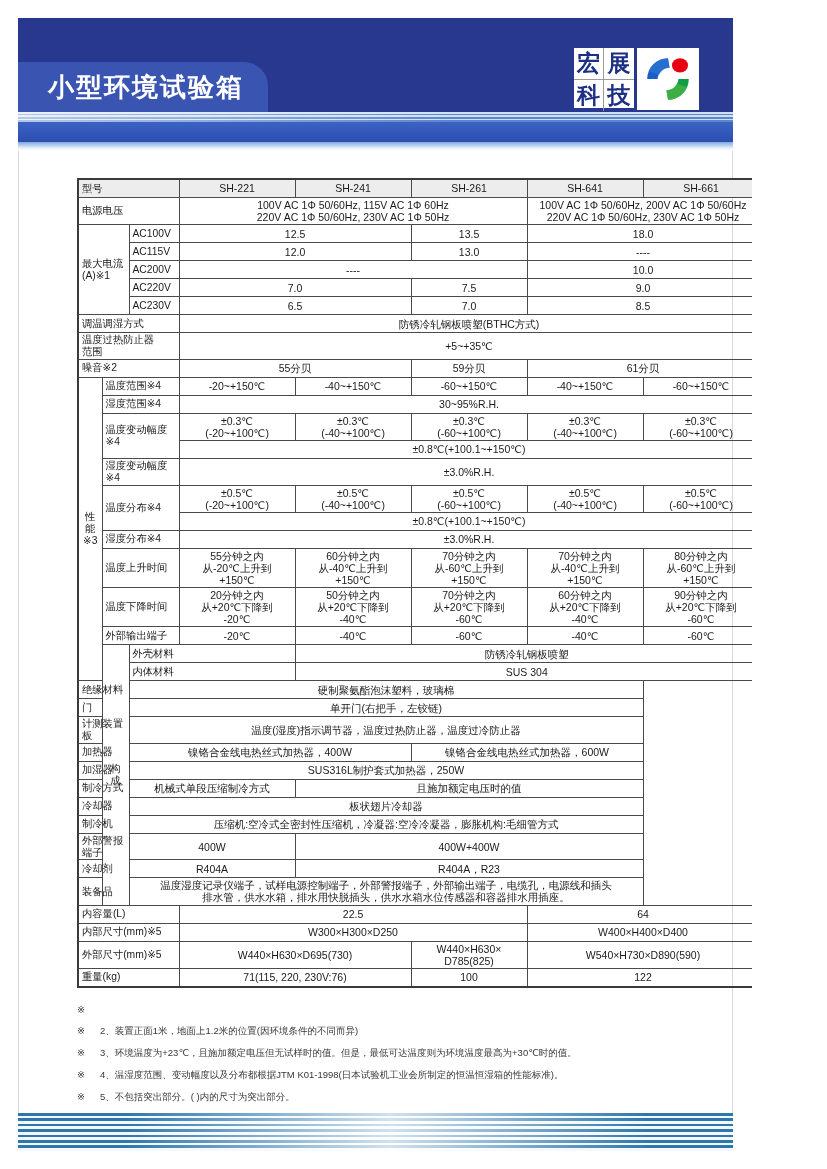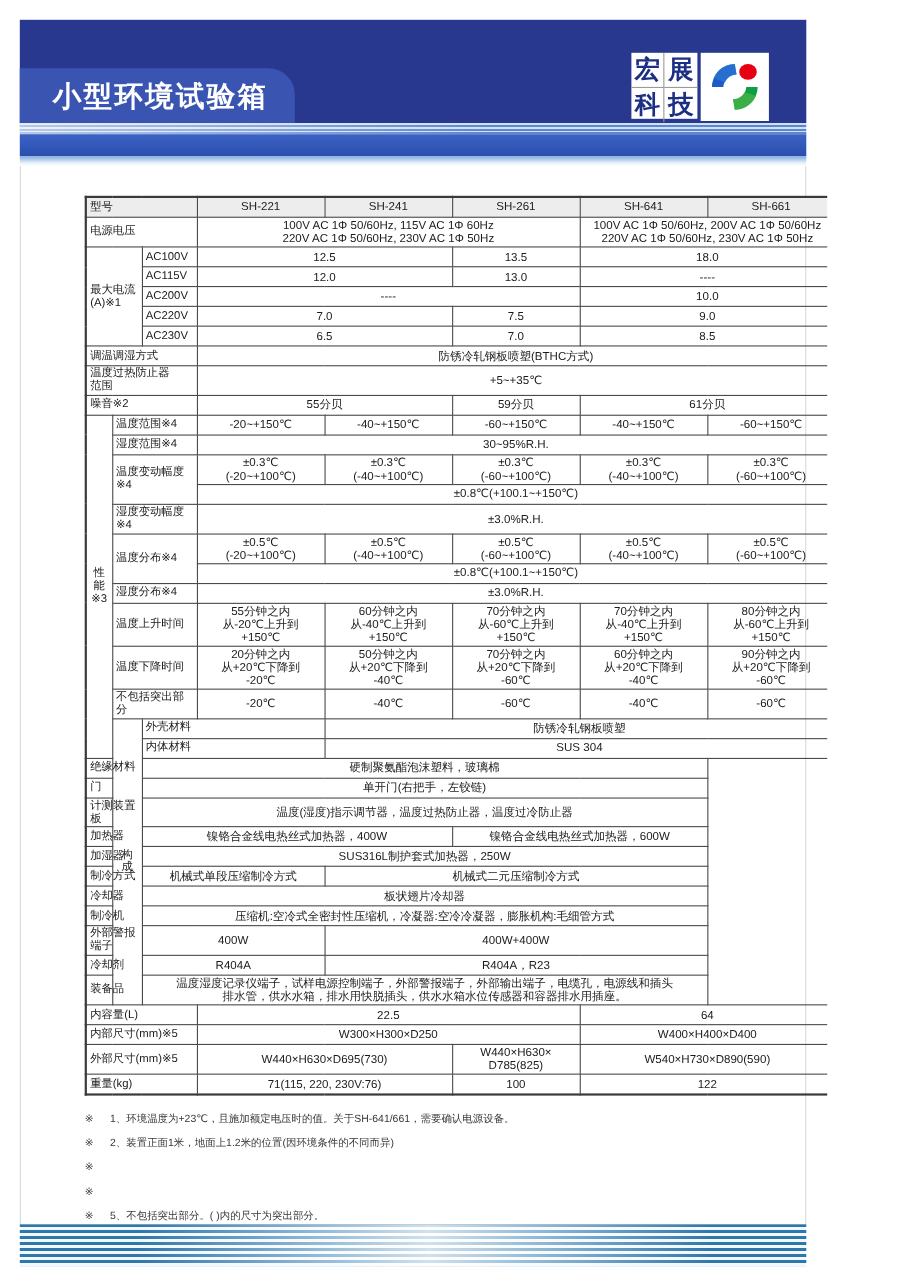--- a/index.html
+++ b/index.html
@@ -250,21 +250,21 @@
 从+20℃下降到
 -60℃</td>
             <td class="val">60分钟之内
 从+20℃下降到
 -40℃</td>
             <td class="val">90分钟之内
 从+20℃下降到
 -60℃</td>
           </tr>
           <tr>
-            <td colspan="2" class="lbl">不包括突出部分</td>
+            <td colspan="2" class="lbl">外部输出端子</td>
             <td class="val">-20℃</td>
             <td class="val">-40℃</td>
             <td class="val">-60℃</td>
             <td class="val">-40℃</td>
             <td class="val">-60℃</td>
           </tr>
           <tr>
             <td rowspan="13" class="lbl vert">构
 成</td>
             <td colspan="2" class="lbl">外壳材料</td>
@@ -291,21 +291,21 @@
             <td colspan="3" class="val">镍铬合金线电热丝式加热器，400W</td>
             <td colspan="2" class="val">镍铬合金线电热丝式加热器，600W</td>
           </tr>
           <tr>
             <td colspan="2" class="lbl">加湿器</td>
             <td colspan="5" class="val">SUS316L制护套式加热器，250W</td>
           </tr>
           <tr>
             <td colspan="2" class="lbl">制冷方式</td>
             <td colspan="2" class="val">机械式单段压缩制冷方式</td>
-            <td colspan="3" class="val">机械式二元压缩制冷方式</td>
+            <td colspan="3" class="val">且施加额定电压时的值</td>
           </tr>
           <tr>
             <td colspan="2" class="lbl">冷却器</td>
             <td colspan="5" class="val">板状翅片冷却器</td>
           </tr>
           <tr>
             <td colspan="2" class="lbl">制冷机</td>
             <td colspan="5" class="val">压缩机:空冷式全密封性压缩机，冷凝器:空冷冷凝器，膨胀机构:毛细管方式</td>
           </tr>
           <tr>
@@ -345,31 +345,32 @@
             <td colspan="2" class="val">71(115, 220, 230V:76)</td>
             <td class="val">100</td>
             <td colspan="2" class="val">122</td>
           </tr>
         </tbody>
     </table>
 
     <div class="footnotes">
         <div class="footnote">
           <span class="marker">※</span>
-          <span>1、环境温度为+23℃，且施加额定电压时的值。关于SH-641/661，需要确认电源设备。</span>
         </div>
         <div class="footnote">
           <span class="marker">※</span>
           <span>2、装置正面1米，地面上1.2米的位置(因环境条件的不同而异)</span>
         </div>
         <div class="footnote">
           <span class="marker">※</span>
-        </div>
-        <div class="footnote">
-          <span class="marker">※</span>
+          <span>3、环境温度为+23℃，且施加额定电压但无试样时的值。但是，最低可达温度则为环境温度最高为+30℃时的值。</span>
+        </div>
+        <div class="footnote">
+          <span class="marker">※</span>
+          <span>4、温湿度范围、变动幅度以及分布都根据JTM K01-1998(日本试验机工业会所制定的恒温恒湿箱的性能标准)。</span>
         </div>
         <div class="footnote">
           <span class="marker">※</span>
           <span>5、不包括突出部分。(  )内的尺寸为突出部分。</span>
         </div>
       </div>
   </div>
 
   <div class="stripes-bottom"></div>
 </div>

